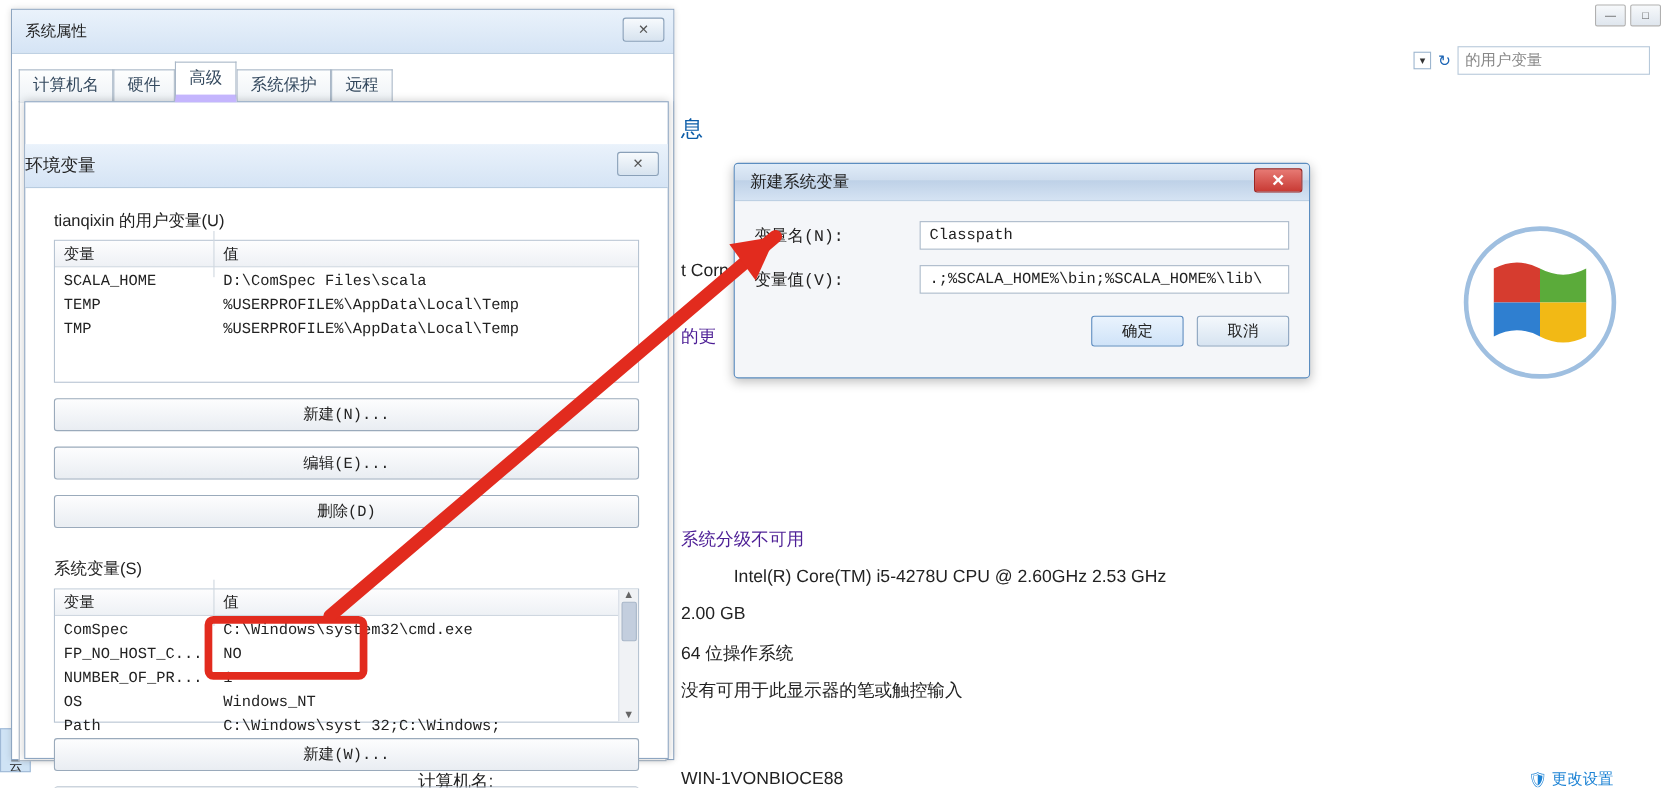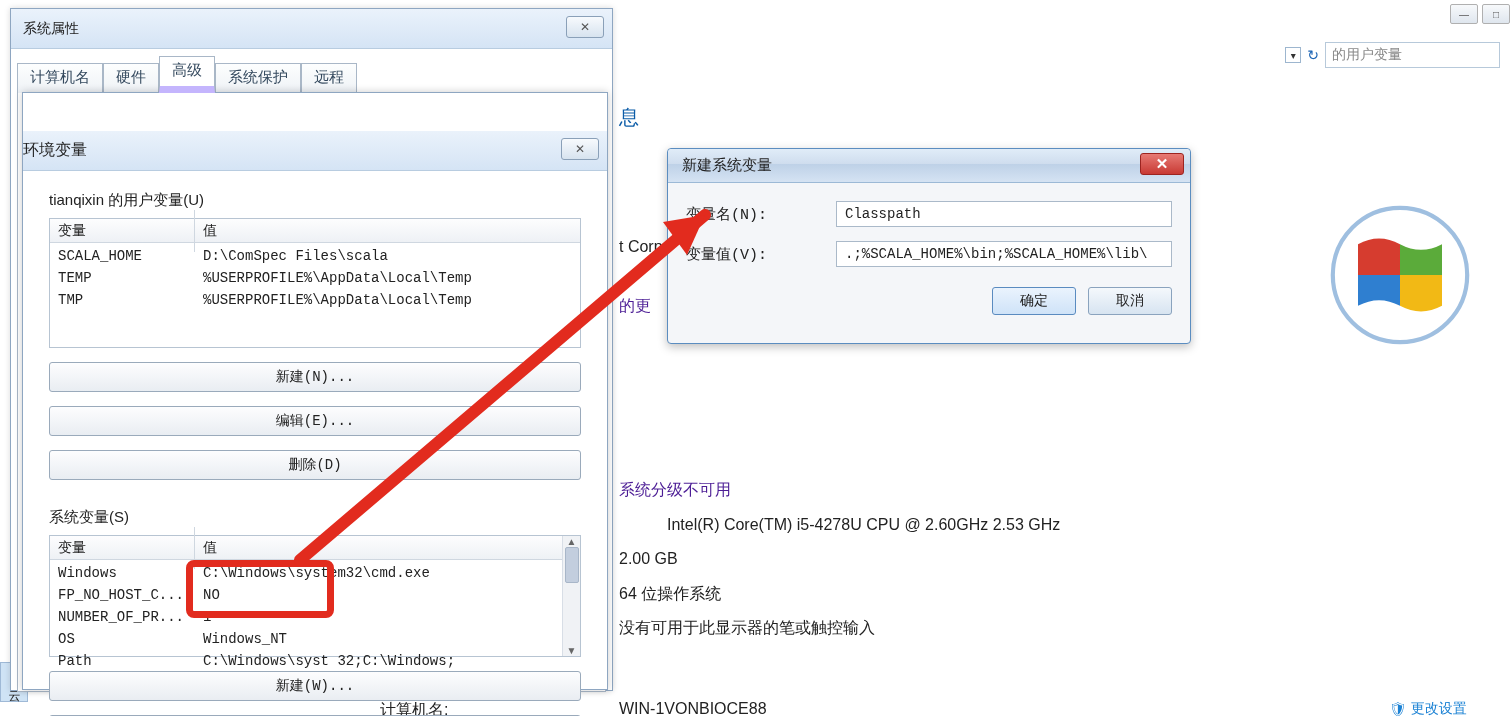--- a/index.html
+++ b/index.html
@@ -396,21 +396,21 @@
     </div>
 
     <div class="group-label">系统变量(S)</div>
     <div class="var-listbox sys-listbox">
       <div class="var-header">
         <div class="var-col-name">变量</div>
         <div class="var-col-val">值</div>
       </div>
       <div class="var-rows mono" id="sys-rows" style="padding-right:18px;">
           <div class="var-row">
-            <div class="n">Windows</div>
+            <div class="n">ComSpec</div>
             <div class="v">C:\Windows\system32\cmd.exe</div>
           </div>
           <div class="var-row">
             <div class="n">FP_NO_HOST_C...</div>
             <div class="v">NO</div>
           </div>
           <div class="var-row">
             <div class="n">NUMBER_OF_PR...</div>
             <div class="v">1</div>
           </div>

